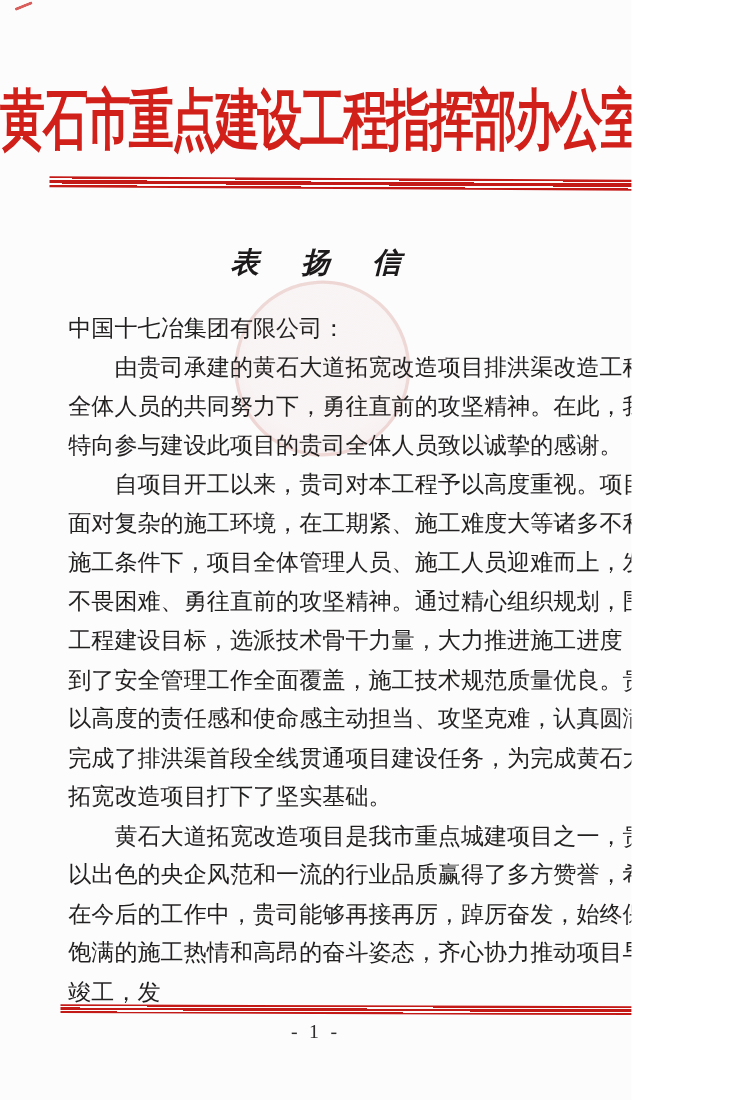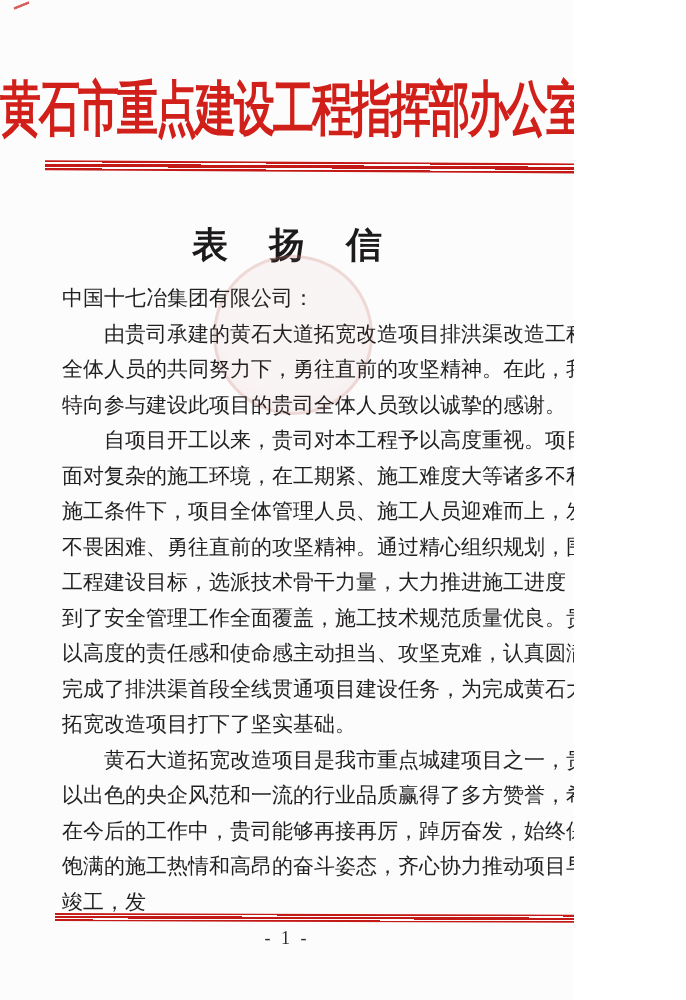--- a/index.html
+++ b/index.html
@@ -59,25 +59,26 @@
       var(--line-red, #c41a17) 80%, var(--line-red, #c41a17) 100%
     );
   }
   .letter-title {
     position: absolute;
     top: 221px;
     left: 0;
     width: 100%;
     text-align: center;
     color: #1c1a1a;
-    font-size: 36px;
+    font-size: 26px;
     font-weight: 700;
     letter-spacing: 16px;
     text-indent: 16px; 
     white-space: nowrap;
+    font-style: italic;
   }
   
   .stamp-ghost {
     position: absolute;
     left: 213px;
     top: 255px;
     width: 154px;
     height: 154px;
     border-radius: 50%;
     border: 3px solid rgba(201, 123, 116, 0.22);

